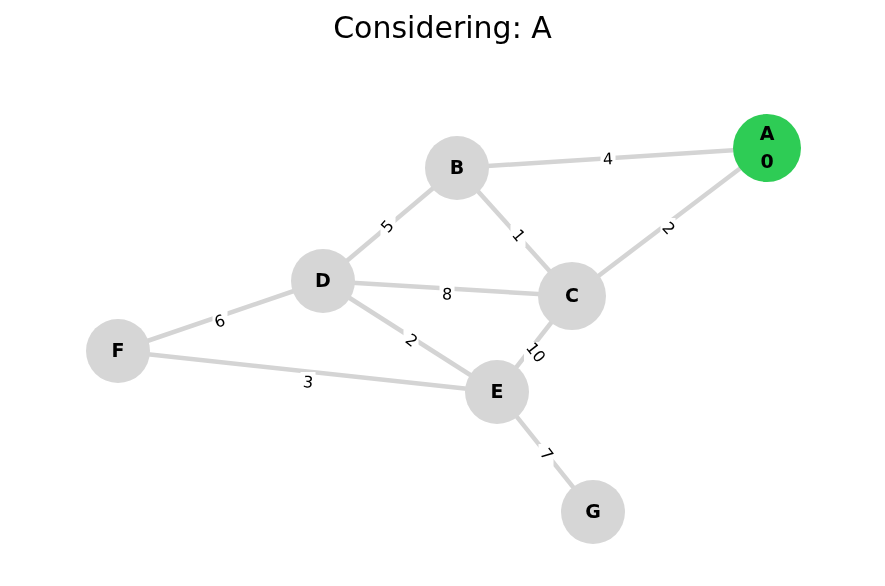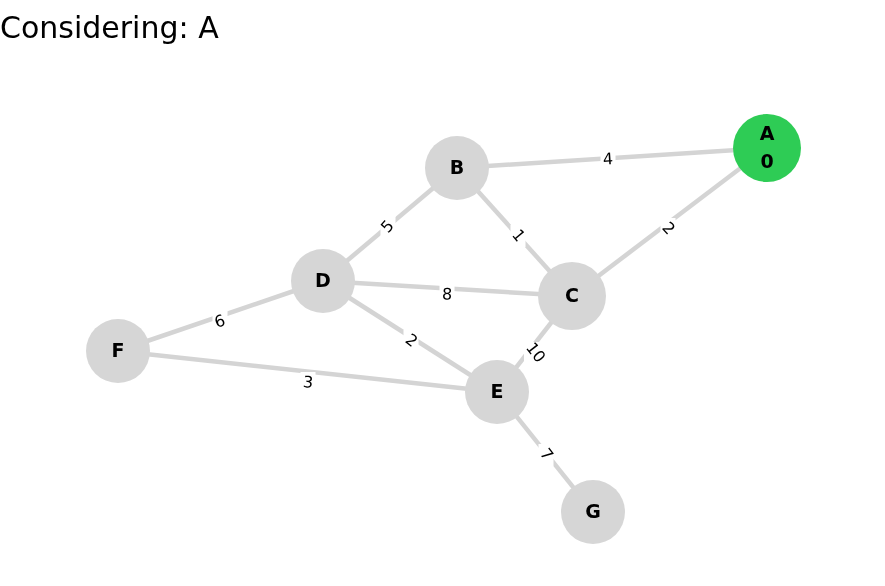--- a/index.html
+++ b/index.html
@@ -13,21 +13,21 @@
     height: 586px;
     background: #ffffff;
     overflow: hidden;
     font-family: "DejaVu Sans", sans-serif;
   }
   #graph-title {
     position: absolute;
     left: 0;
     top: 10px;
     width: 885px;
-    text-align: left;
+    text-align: center;
     font-family: "DejaVu Sans", sans-serif;
     font-size: 30px;
     font-weight: 400;
     color: #000000;
     letter-spacing: 0px;
   }
   #graph-canvas {
     position: absolute;
     left: 0;
     top: 0;

